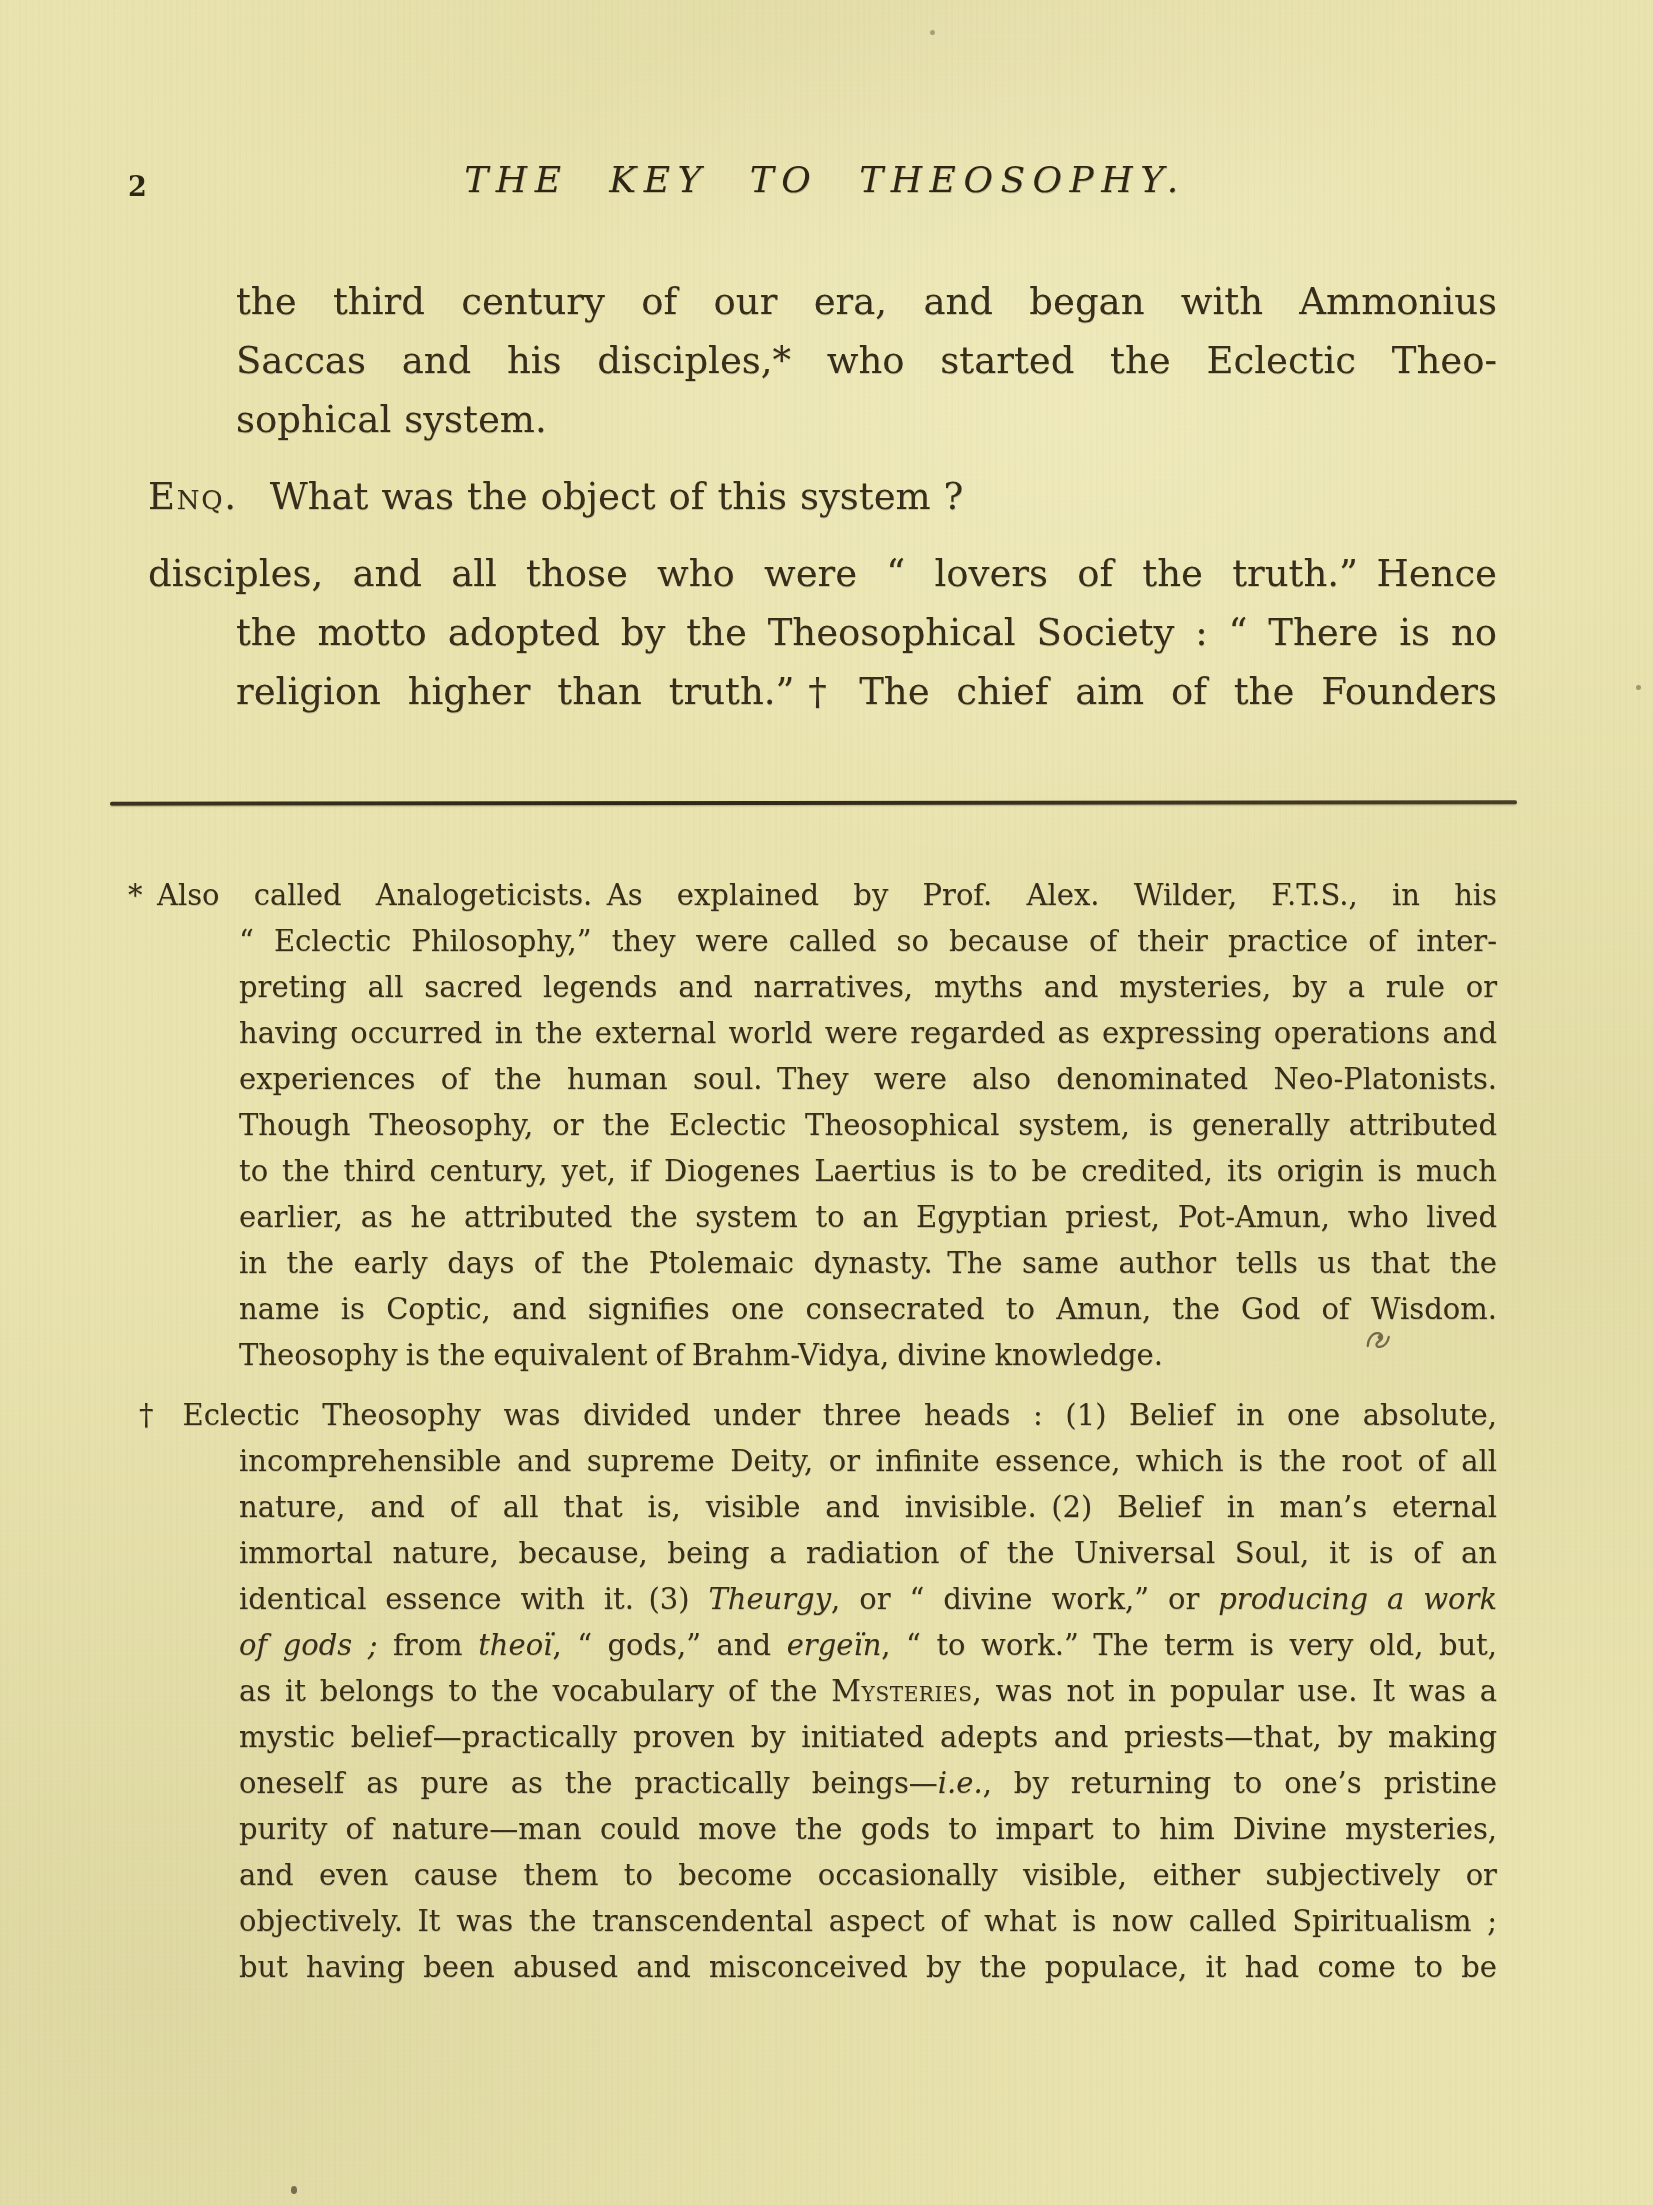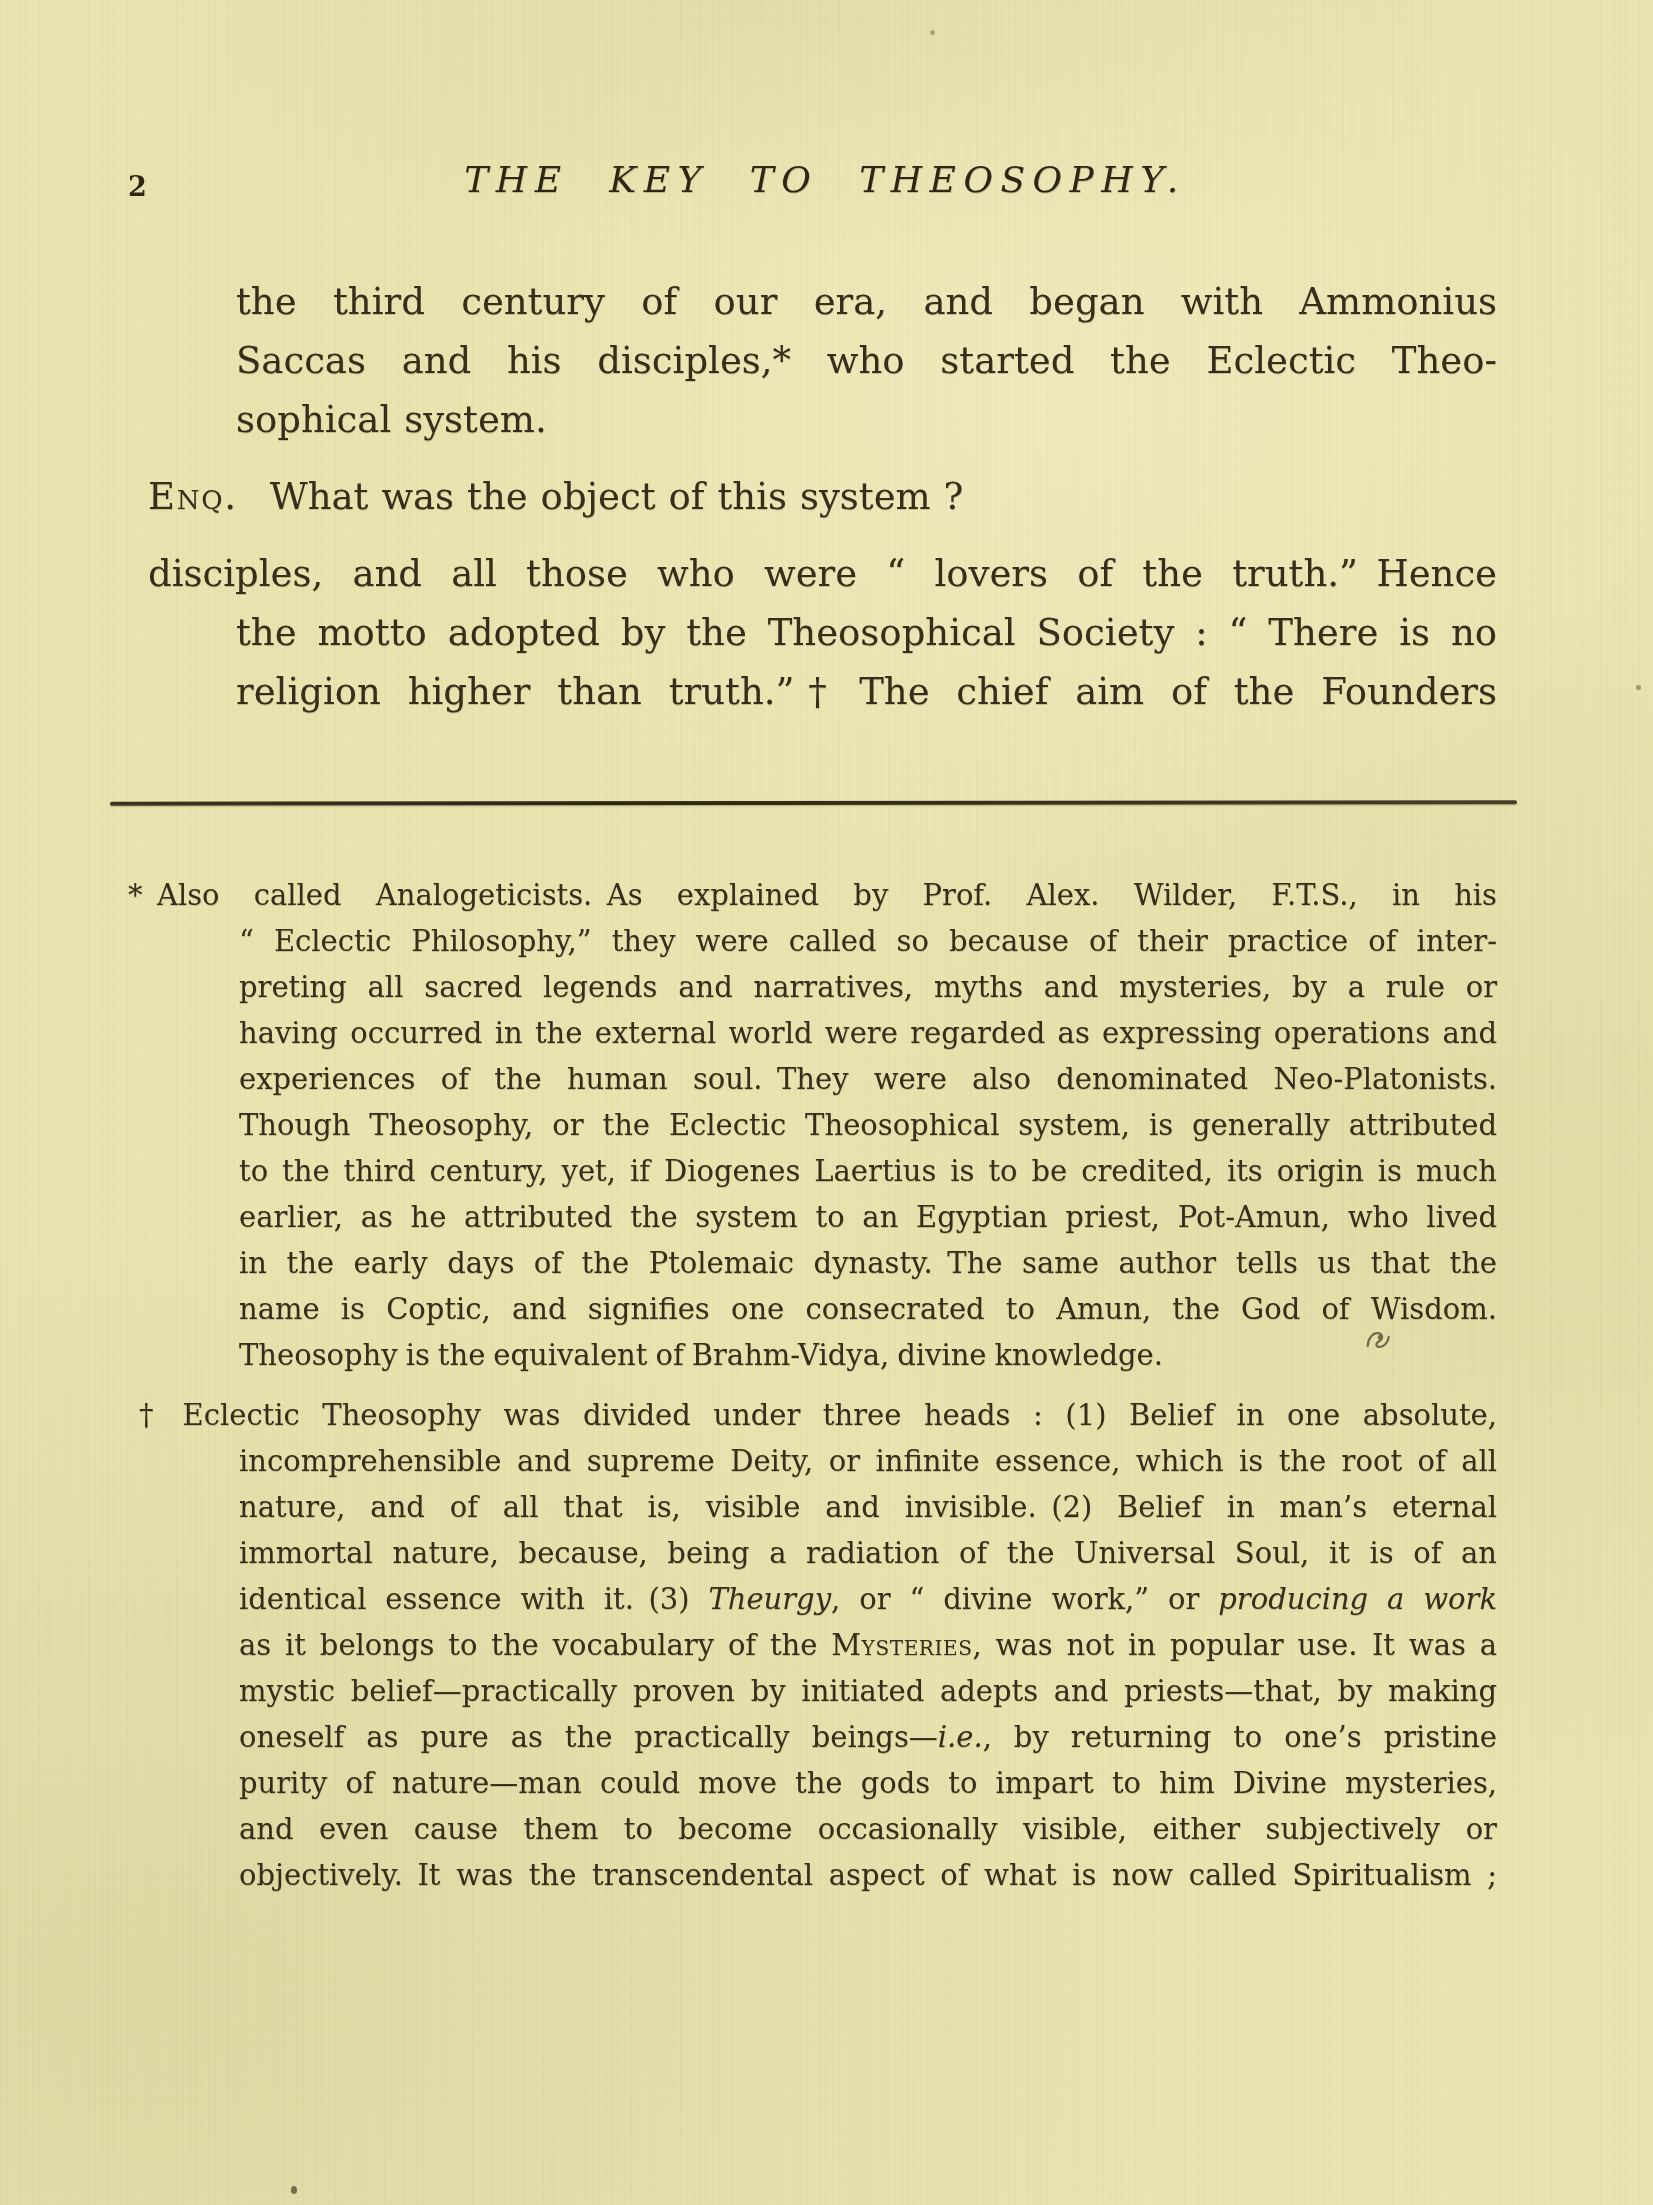--- a/index.html
+++ b/index.html
@@ -107,26 +107,28 @@
         <div class="line"><span>in the early days of the Ptolemaic dynasty. The same author tells us that the</span></div>
         <div class="line"><span>name is Coptic, and signifies one consecrated to Amun, the God of Wisdom.</span></div>
         <div class="line short"><span>Theosophy is the equivalent of Brahm-Vidya, divine knowledge.</span></div>
       </div>
       <div class="para p-foot fn-dagger">
         <div class="line"><span>† Eclectic Theosophy was divided under three heads : (1) Belief in one absolute,</span></div>
         <div class="line"><span>incomprehensible and supreme Deity, or infinite essence, which is the root of all</span></div>
         <div class="line"><span>nature, and of all that is, visible and invisible. (2) Belief in man’s eternal</span></div>
         <div class="line"><span>immortal nature, because, being a radiation of the Universal Soul, it is of an</span></div>
         <div class="line"><span>identical essence with it. (3) </span><span class="seg-i">Theurgy</span><span>, or “ divine work,” or </span><span class="seg-i">producing a work</span></div>
+        <div class="line"><span class="seg-i">of gods ;</span><span> from </span><span class="seg-i">theoï</span><span>, “ gods,” and </span><span class="seg-i">ergeïn</span><span>, “ to work.” The term is very old, but,</span></div>
         <div class="line"><span>as it belongs to the vocabulary of the </span><span class="seg-sc">Mysteries</span><span>, was not in popular use. It was a</span></div>
         <div class="line"><span>mystic belief—practically proven by initiated adepts and priests—that, by making</span></div>
         <div class="line"><span>oneself as pure as the practically beings—</span><span class="seg-i">i.e.</span><span>, by returning to one’s pristine</span></div>
         <div class="line"><span>purity of nature—man could move the gods to impart to him Divine mysteries,</span></div>
         <div class="line"><span>and even cause them to become occasionally visible, either subjectively or</span></div>
         <div class="line"><span>objectively. It was the transcendental aspect of what is now called Spiritualism ;</span></div>
+        <div class="line"><span>but having been abused and misconceived by the populace, it had come to be</span></div>
       </div>
     </div>
 
   <svg class="smudge" viewBox="0 0 56 48">
     <path d="M6 28 C10 16 22 8 30 12 C38 16 36 24 28 26 C20 28 18 34 26 36 C34 38 42 32 46 24" fill="none" stroke="#4a3f26" stroke-width="4" stroke-linecap="round"></path>
     <circle cx="31" cy="20" r="4" fill="#4a3f26"></circle>
   </svg>
 
   <div class="speck s1"></div>
   <div class="speck s2"></div>

